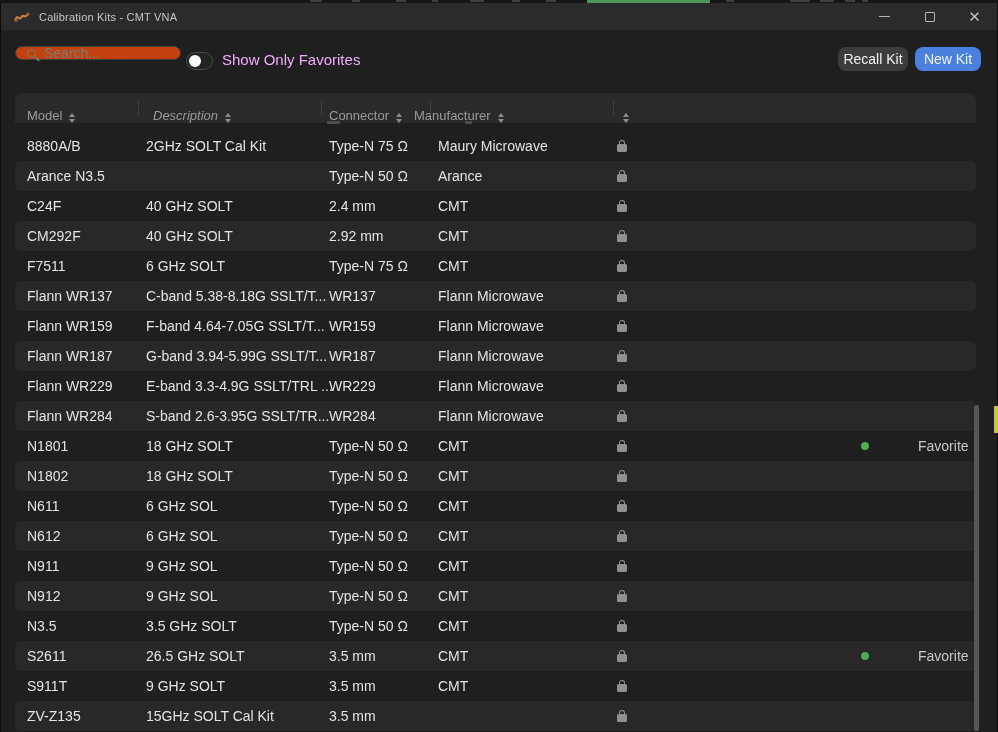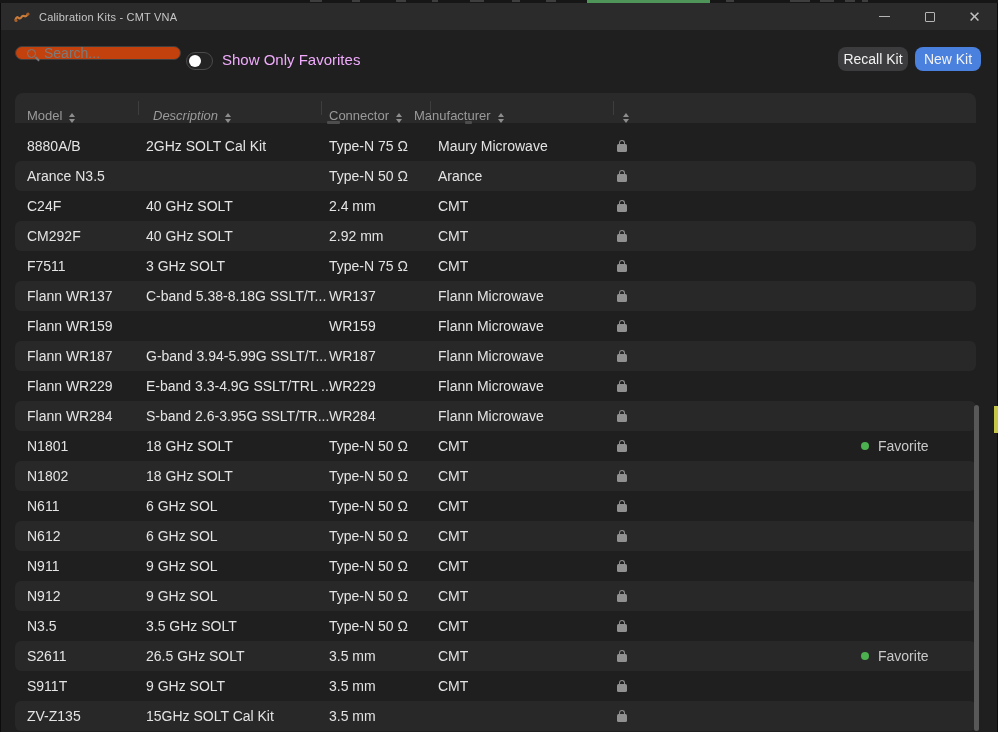--- a/index.html
+++ b/index.html
@@ -68,21 +68,21 @@
 
   .rows { position:absolute; left:14px; top:128px; width:961px;text-align:center; }
   .row { position:relative; width:961px; height:30px; border-radius:6px; }
   .row.alt { background:#282828; }
   .cell { position:absolute; top:0; height:30px; display:flex; align-items:center;
           color:#e4e4e4; font-size:14px; white-space:nowrap; }
   .c-model { left:12px; } .c-desc { left:131px; } .c-conn { left:314px; } .c-manuf { left:423px; }
   .c-lock { left:597px; width:20px; justify-content:center; }
   .c-fav { left:846px; gap:9px; }
   .fav-dot { width:8px; height:8px; border-radius:50%; background:#4caf50; }
-  .fav-text { color:#c9c9c9; font-size:14px; }
+  .fav-text { color:#c9c9c9; font-size:14px;margin-left:40px; }
 
   
   .lock { position:relative; width:10px; height:12px; }
   .lock .shackle { position:absolute; left:2px; top:0; width:6px; height:6px;
                    border:1.5px solid #909090; border-bottom:none; border-radius:4px 4px 0 0; }
   .lock .body { position:absolute; left:0; top:4px; width:10px; height:8px; background:#909090;
                 border-radius:1.5px; }
 
   .scroll-thumb { position:absolute; left:973px; top:402px; width:5px; height:326px;
                   background:#585858; border-radius:3px; }
@@ -231,21 +231,21 @@
           <div class="cell c-manuf">CMT</div>
           <div class="cell c-lock">
             <span class="lock">
               <span class="shackle"></span>
               <span class="body"></span>
             </span>
           </div>
         </div>
         <div class="row">
           <div class="cell c-model">F7511</div>
-          <div class="cell c-desc">3 GHz SOLT</div>
+          <div class="cell c-desc">6 GHz SOLT</div>
           <div class="cell c-conn">Type-N 75 Ω</div>
           <div class="cell c-manuf">CMT</div>
           <div class="cell c-lock">
             <span class="lock">
               <span class="shackle"></span>
               <span class="body"></span>
             </span>
           </div>
         </div>
         <div class="row alt">
@@ -255,20 +255,21 @@
           <div class="cell c-manuf">Flann Microwave</div>
           <div class="cell c-lock">
             <span class="lock">
               <span class="shackle"></span>
               <span class="body"></span>
             </span>
           </div>
         </div>
         <div class="row">
           <div class="cell c-model">Flann WR159</div>
+          <div class="cell c-desc">F-band 4.64-7.05G SSLT/T...</div>
           <div class="cell c-conn">WR159</div>
           <div class="cell c-manuf">Flann Microwave</div>
           <div class="cell c-lock">
             <span class="lock">
               <span class="shackle"></span>
               <span class="body"></span>
             </span>
           </div>
         </div>
         <div class="row alt">

